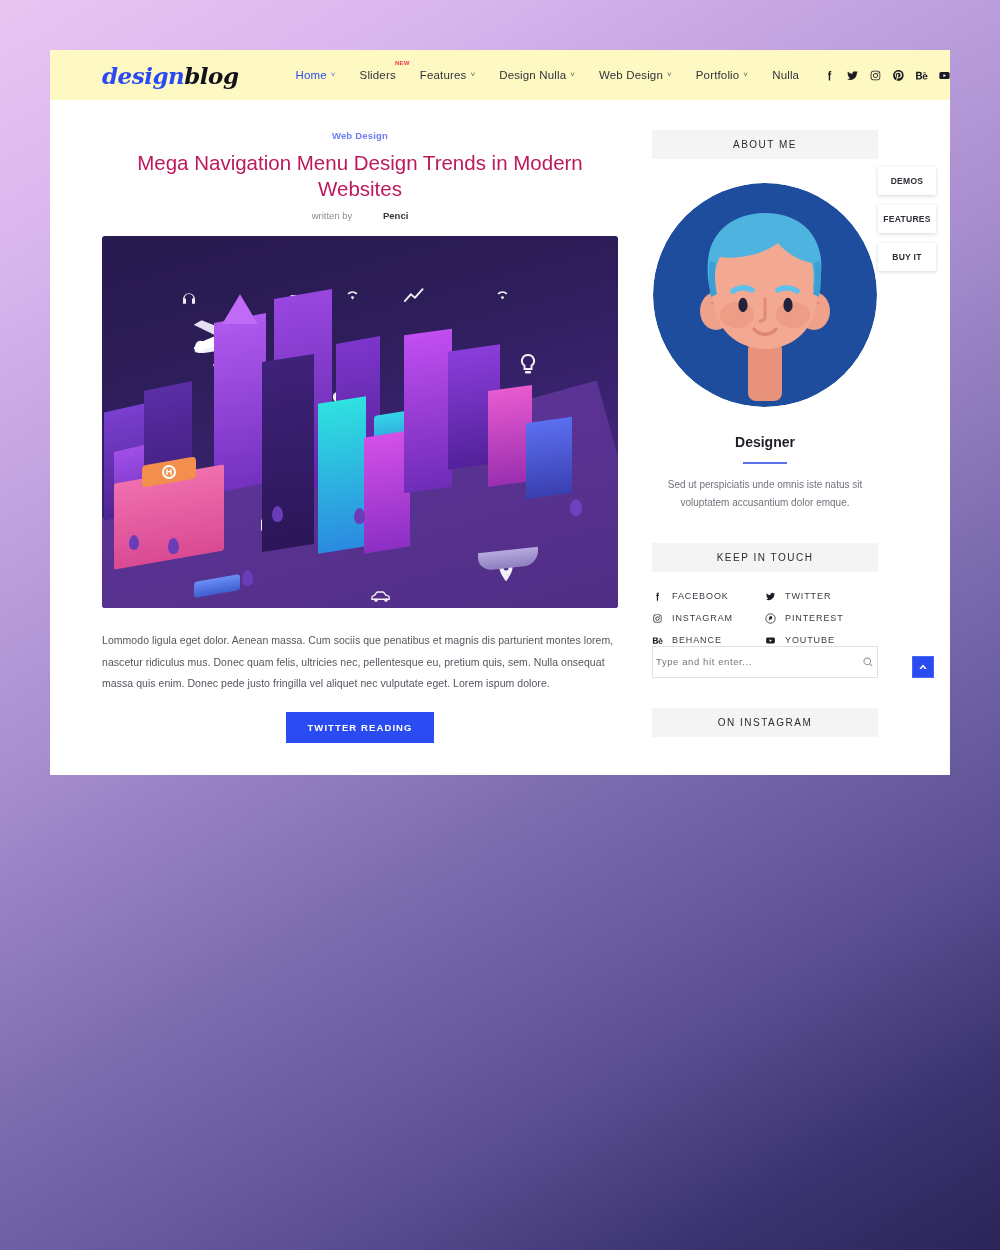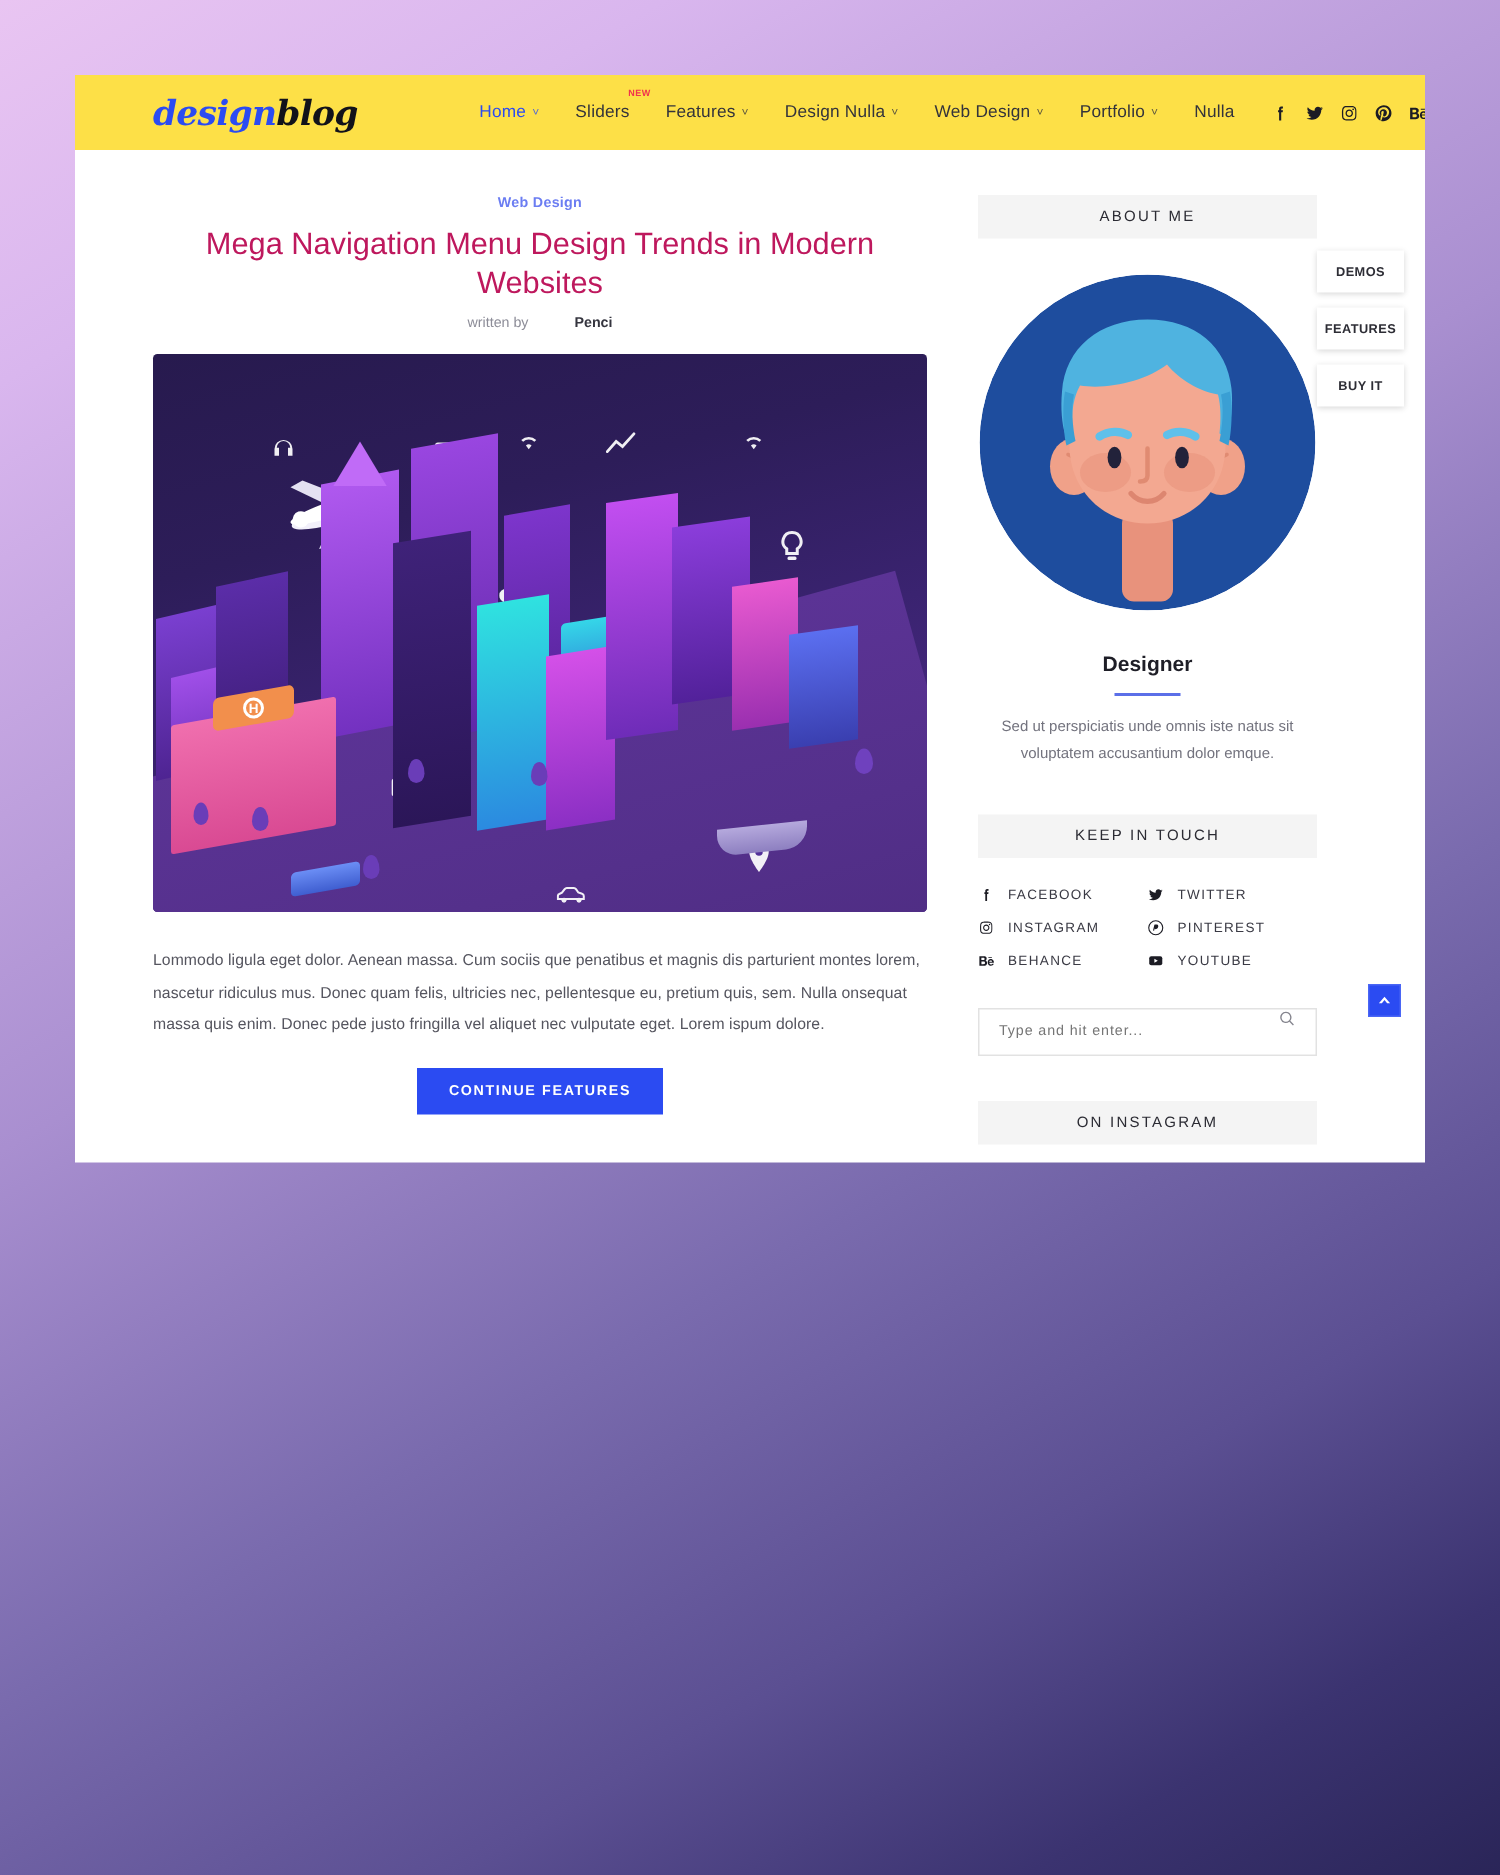--- a/index.html
+++ b/index.html
@@ -12,24 +12,23 @@
 
   
   #viewport {
     position:absolute; left:50px; top:50px;
     width:900px; height:725px;
     background:#ffffff; overflow:hidden;
   }
 
   
   .site-header{
-    height:50px; background:#fde047;
+    height:50px; background:#fef9c3;
     display:flex; align-items:center;
     padding:0 22px 0 52px;
-    gap:24px;
   }
   .logo{ font-family:"DejaVu Serif", serif; font-size:23px; font-style:italic;
          font-weight:bold; letter-spacing:-.5px; white-space:nowrap; }
   .logo .l-a{ color:#2b4bf2; }
   .logo .l-b{ color:#12121a; }
 
   .nav{ display:flex; align-items:center; margin-left:57px; }
   .nav-item{
     position:relative; font-size:11.5px; color:#33333b;
     margin-right:24px; white-space:nowrap; cursor:pointer;
@@ -118,22 +117,22 @@
     row-gap:11px; margin-top:19px;
   }
   .kit-item{
     display:flex; align-items:center; gap:9px;
     font-size:9px; letter-spacing:.9px; color:#3a3a44; cursor:pointer;
   }
   .kit-item .ic{ width:11px; height:11px; color:#1c1c24; flex:none; }
   .kit-item .ic svg{ width:100%; height:100%; fill:currentColor; display:block; }
 
   .search-box{
-    margin-top:26px; height:32px; border:1px solid #e2e2e2;
-    display:flex; padding:0 13px;
+    height:32px; border:1px solid #e2e2e2;
+    display:flex; align-items:center; padding:0 3px;
   }
   .search-box input{
     flex:1; border:none; outline:none; font-size:9.5px;
     color:#9a9aa4; letter-spacing:.6px; font-family:"Liberation Sans", sans-serif;
     background:transparent;
   }
   .search-box .ic{ width:12px; height:12px; color:#86868f; }
   .search-box .ic svg{ width:100%; height:100%; fill:currentColor; display:block; }
 
   
@@ -357,21 +356,21 @@
           <div class="bldg" style="left:252px;bottom:84px;width:11px;height:16px;background:#6a3db8;border-radius:50% 50% 50% 50%/60% 60% 40% 40%"></div>
           <div class="bldg" style="left:468px;bottom:92px;width:12px;height:17px;background:#6f41be;border-radius:50% 50% 50% 50%/60% 60% 40% 40%"></div>
           <div class="bldg" style="left:66px;bottom:54px;width:11px;height:16px;background:#6a3db8;border-radius:50% 50% 50% 50%/60% 60% 40% 40%"></div>
           <div class="bldg" style="left:27px;bottom:58px;width:10px;height:15px;background:#6a3db8;border-radius:50% 50% 50% 50%/60% 60% 40% 40%"></div>
           <div class="bldg" style="left:140px;bottom:22px;width:11px;height:16px;background:#6a3db8;border-radius:50% 50% 50% 50%/60% 60% 40% 40%"></div>
         </div>
 
         <p class="excerpt">Lommodo ligula eget dolor. Aenean massa. Cum sociis que penatibus et magnis dis parturient montes lorem, nascetur ridiculus mus. Donec quam felis, ultricies nec, pellentesque eu, pretium quis, sem. Nulla onsequat massa quis enim. Donec pede justo fringilla vel aliquet nec vulputate eget. Lorem ispum dolore.</p>
 
         <div class="btn-wrap">
-          <button class="btn-continue">CONTINUE FEATURES</button>
+          <button class="btn-continue">TWITTER READING</button>
         </div>
       </article>
 
     </div>
 
     <div class="side-col">
 
       <div>
         <div class="wgt-title">ABOUT ME</div>
         <div class="avatar-wrap">

